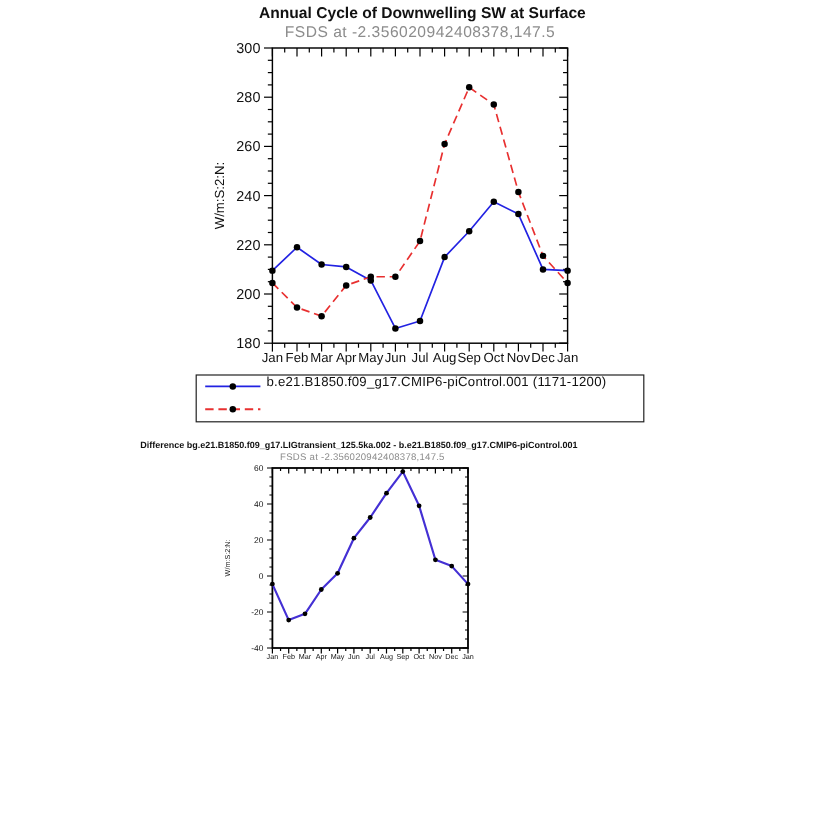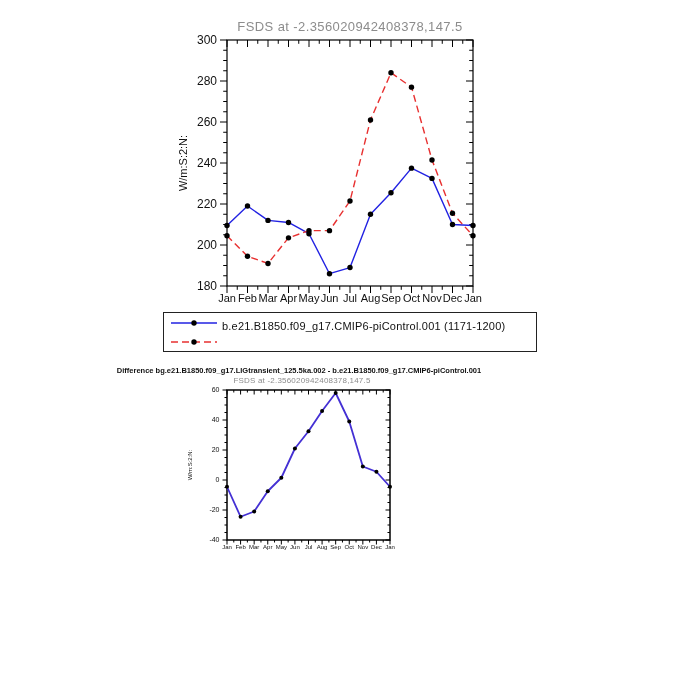--- a/index.html
+++ b/index.html
@@ -25,29 +25,30 @@
     font-size:8px; letter-spacing:0.2px; color:#8c8c8c;
   }
   svg.chart { position:absolute; }
   #chart0 { left:170px; top:30px; }
   #chart1 { left:180px; top:384px; }
   .legend {
     position:absolute; left:163px; top:312px; width:374px; height:40px;
     border:1px solid #222222; box-sizing:border-box;
     display:flex; flex-direction:column; justify-content:center;
   }
-  .legend-row { display:flex; align-items:flex-end; height:19px; padding-left:4px; }
+  .legend-row { display:flex; align-items:flex-start; height:19px; padding-left:4px; }
   .legend-sample { flex:0 0 52px; height:18px; }
   .legend-label { font-size:11px; letter-spacing:0.2px; color:#111111; margin-left:2px; }
 </style>
 </head>
 <body>
 
 <div class="page">
 
+  <div class="abs main-title">Annual Cycle of Downwelling SW at Surface</div>
 
   <div class="abs top-subtitle" style="color: rgb(140, 140, 140);">FSDS at -2.356020942408378,147.5</div>
 
   <svg id="chart0" class="chart" width="330" height="285">
       <rect x="57" y="10" width="246" height="246" fill="none" stroke="#000000" stroke-width="1.2"></rect>
       <line x1="50" y1="256" x2="57" y2="256" stroke="#000000" stroke-width="1"></line>
       <line x1="296" y1="256" x2="303" y2="256" stroke="#000000" stroke-width="1"></line>
       <text x="47" y="256" text-anchor="end" dy="0.35em" font-size="12" fill="#111111">180</text>
       <line x1="50" y1="215" x2="57" y2="215" stroke="#000000" stroke-width="1"></line>
       <line x1="296" y1="215" x2="303" y2="215" stroke="#000000" stroke-width="1"></line>

